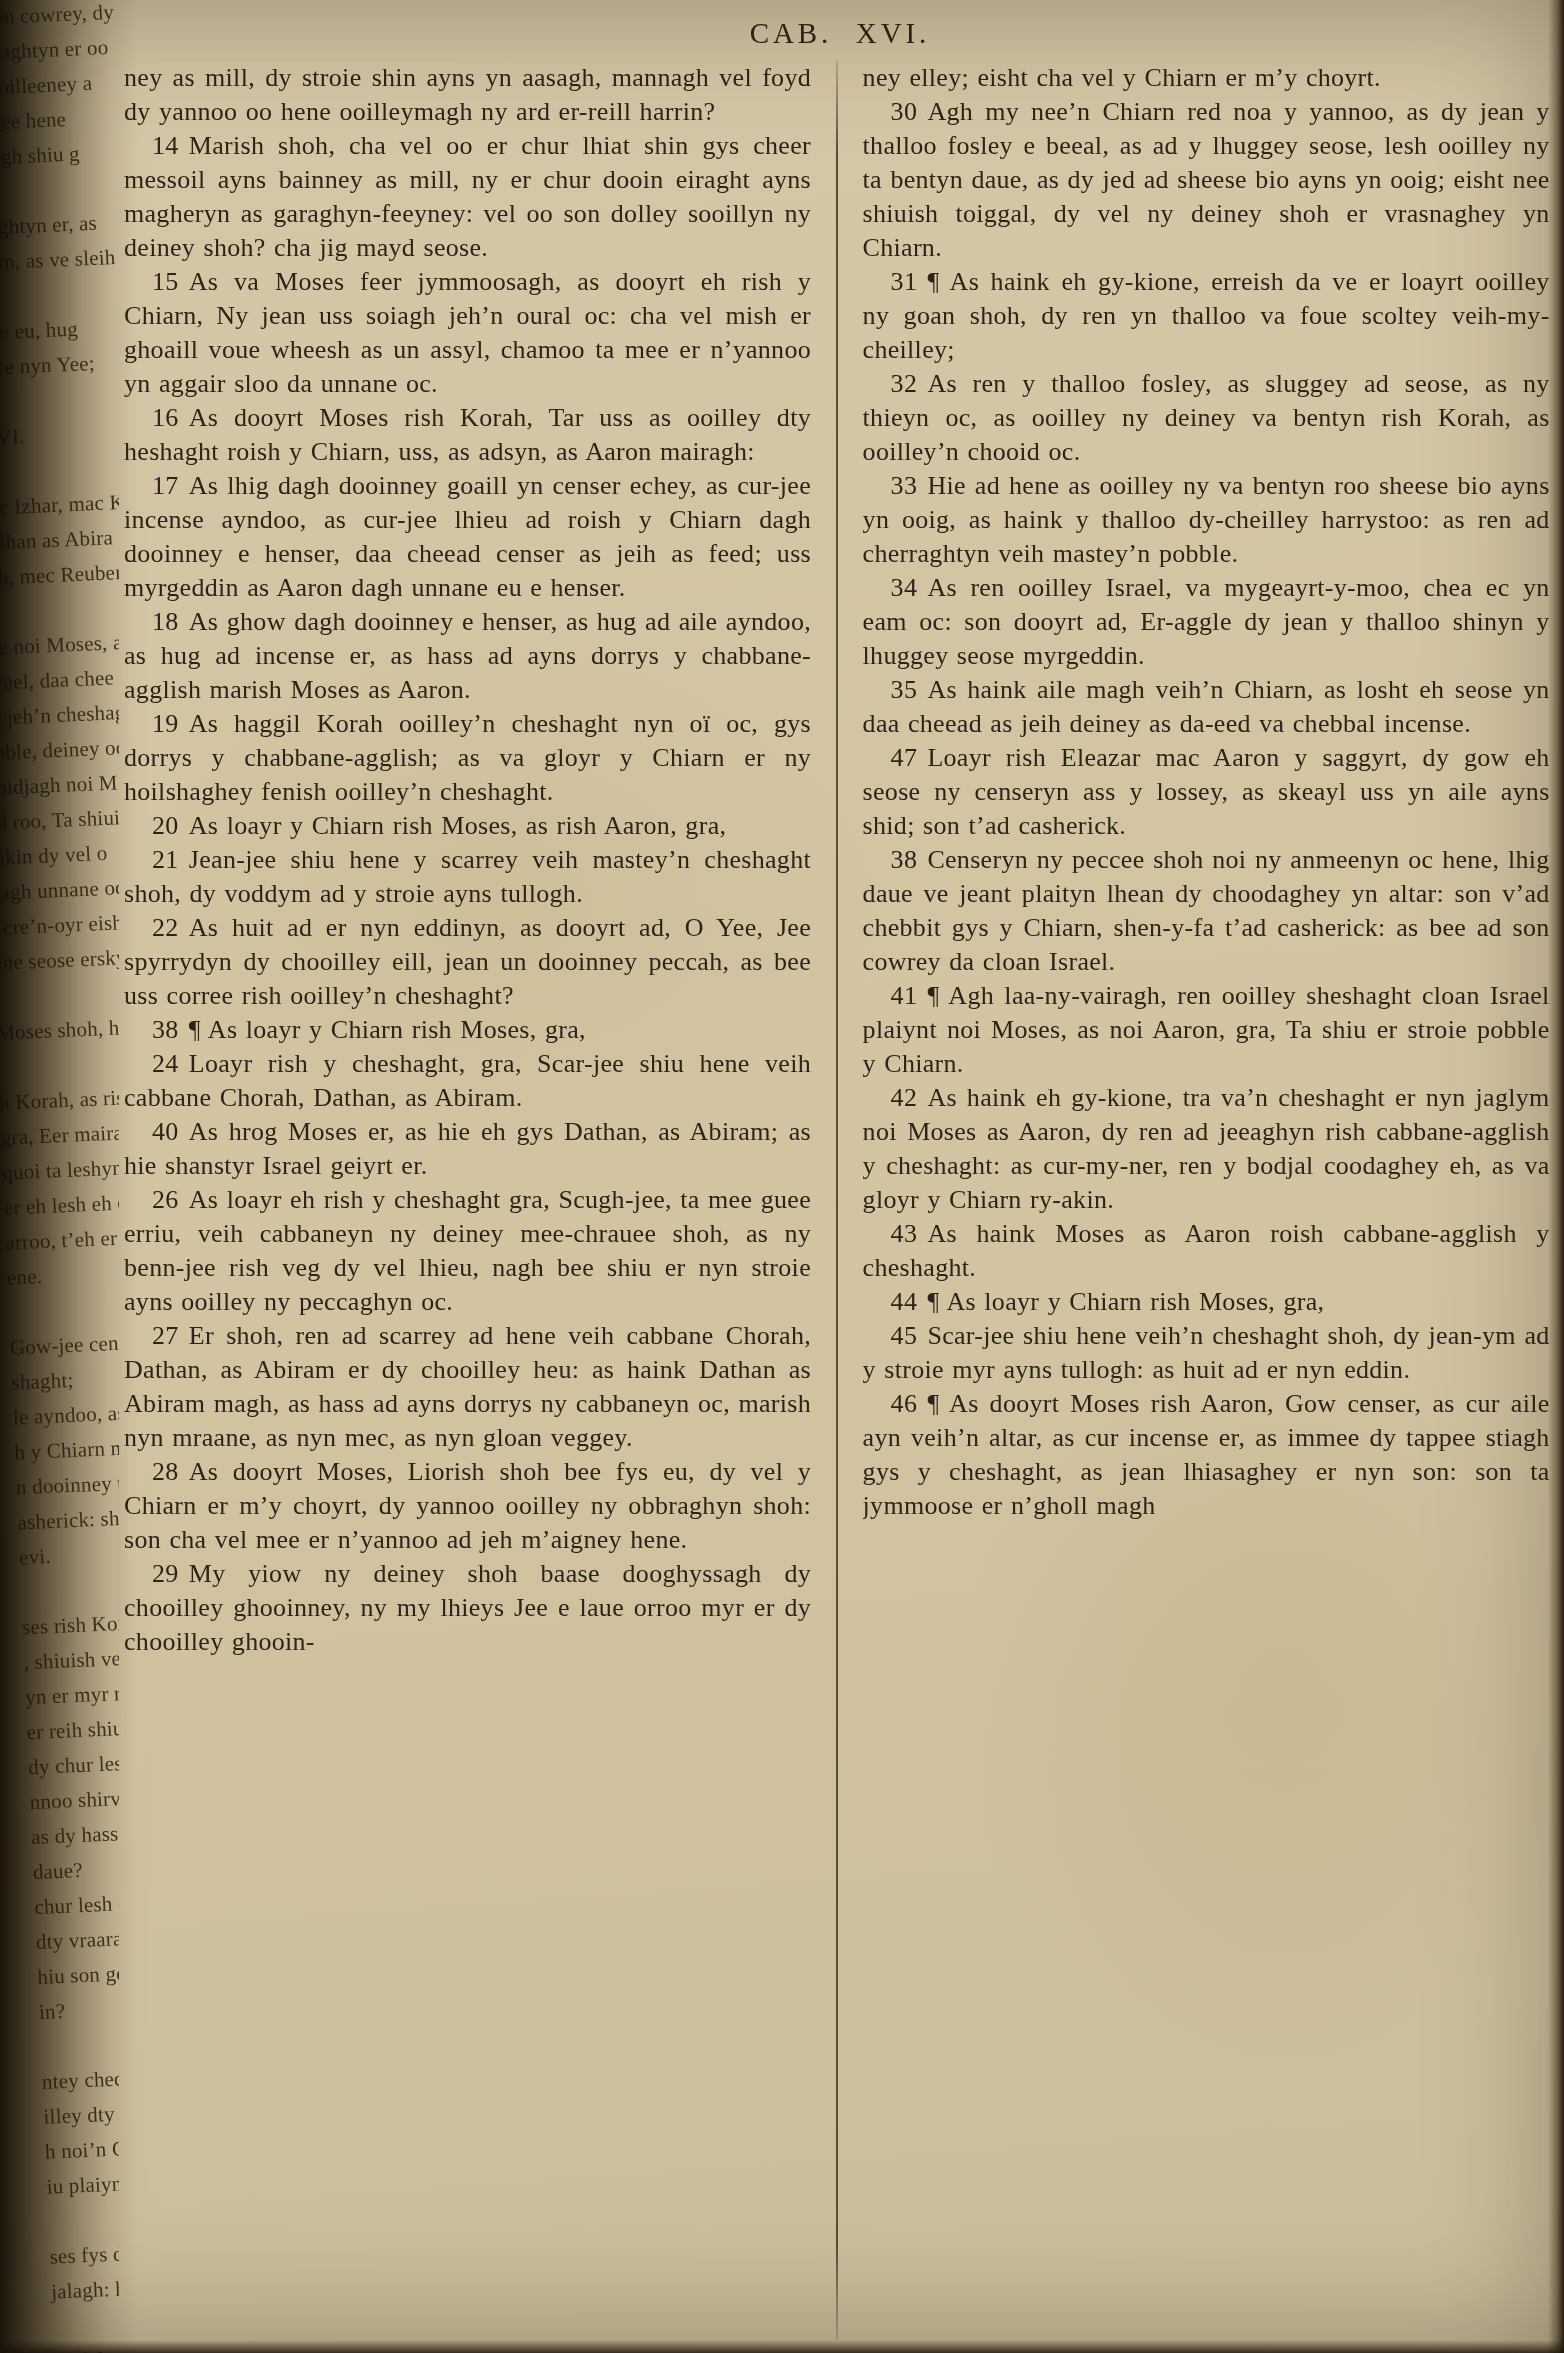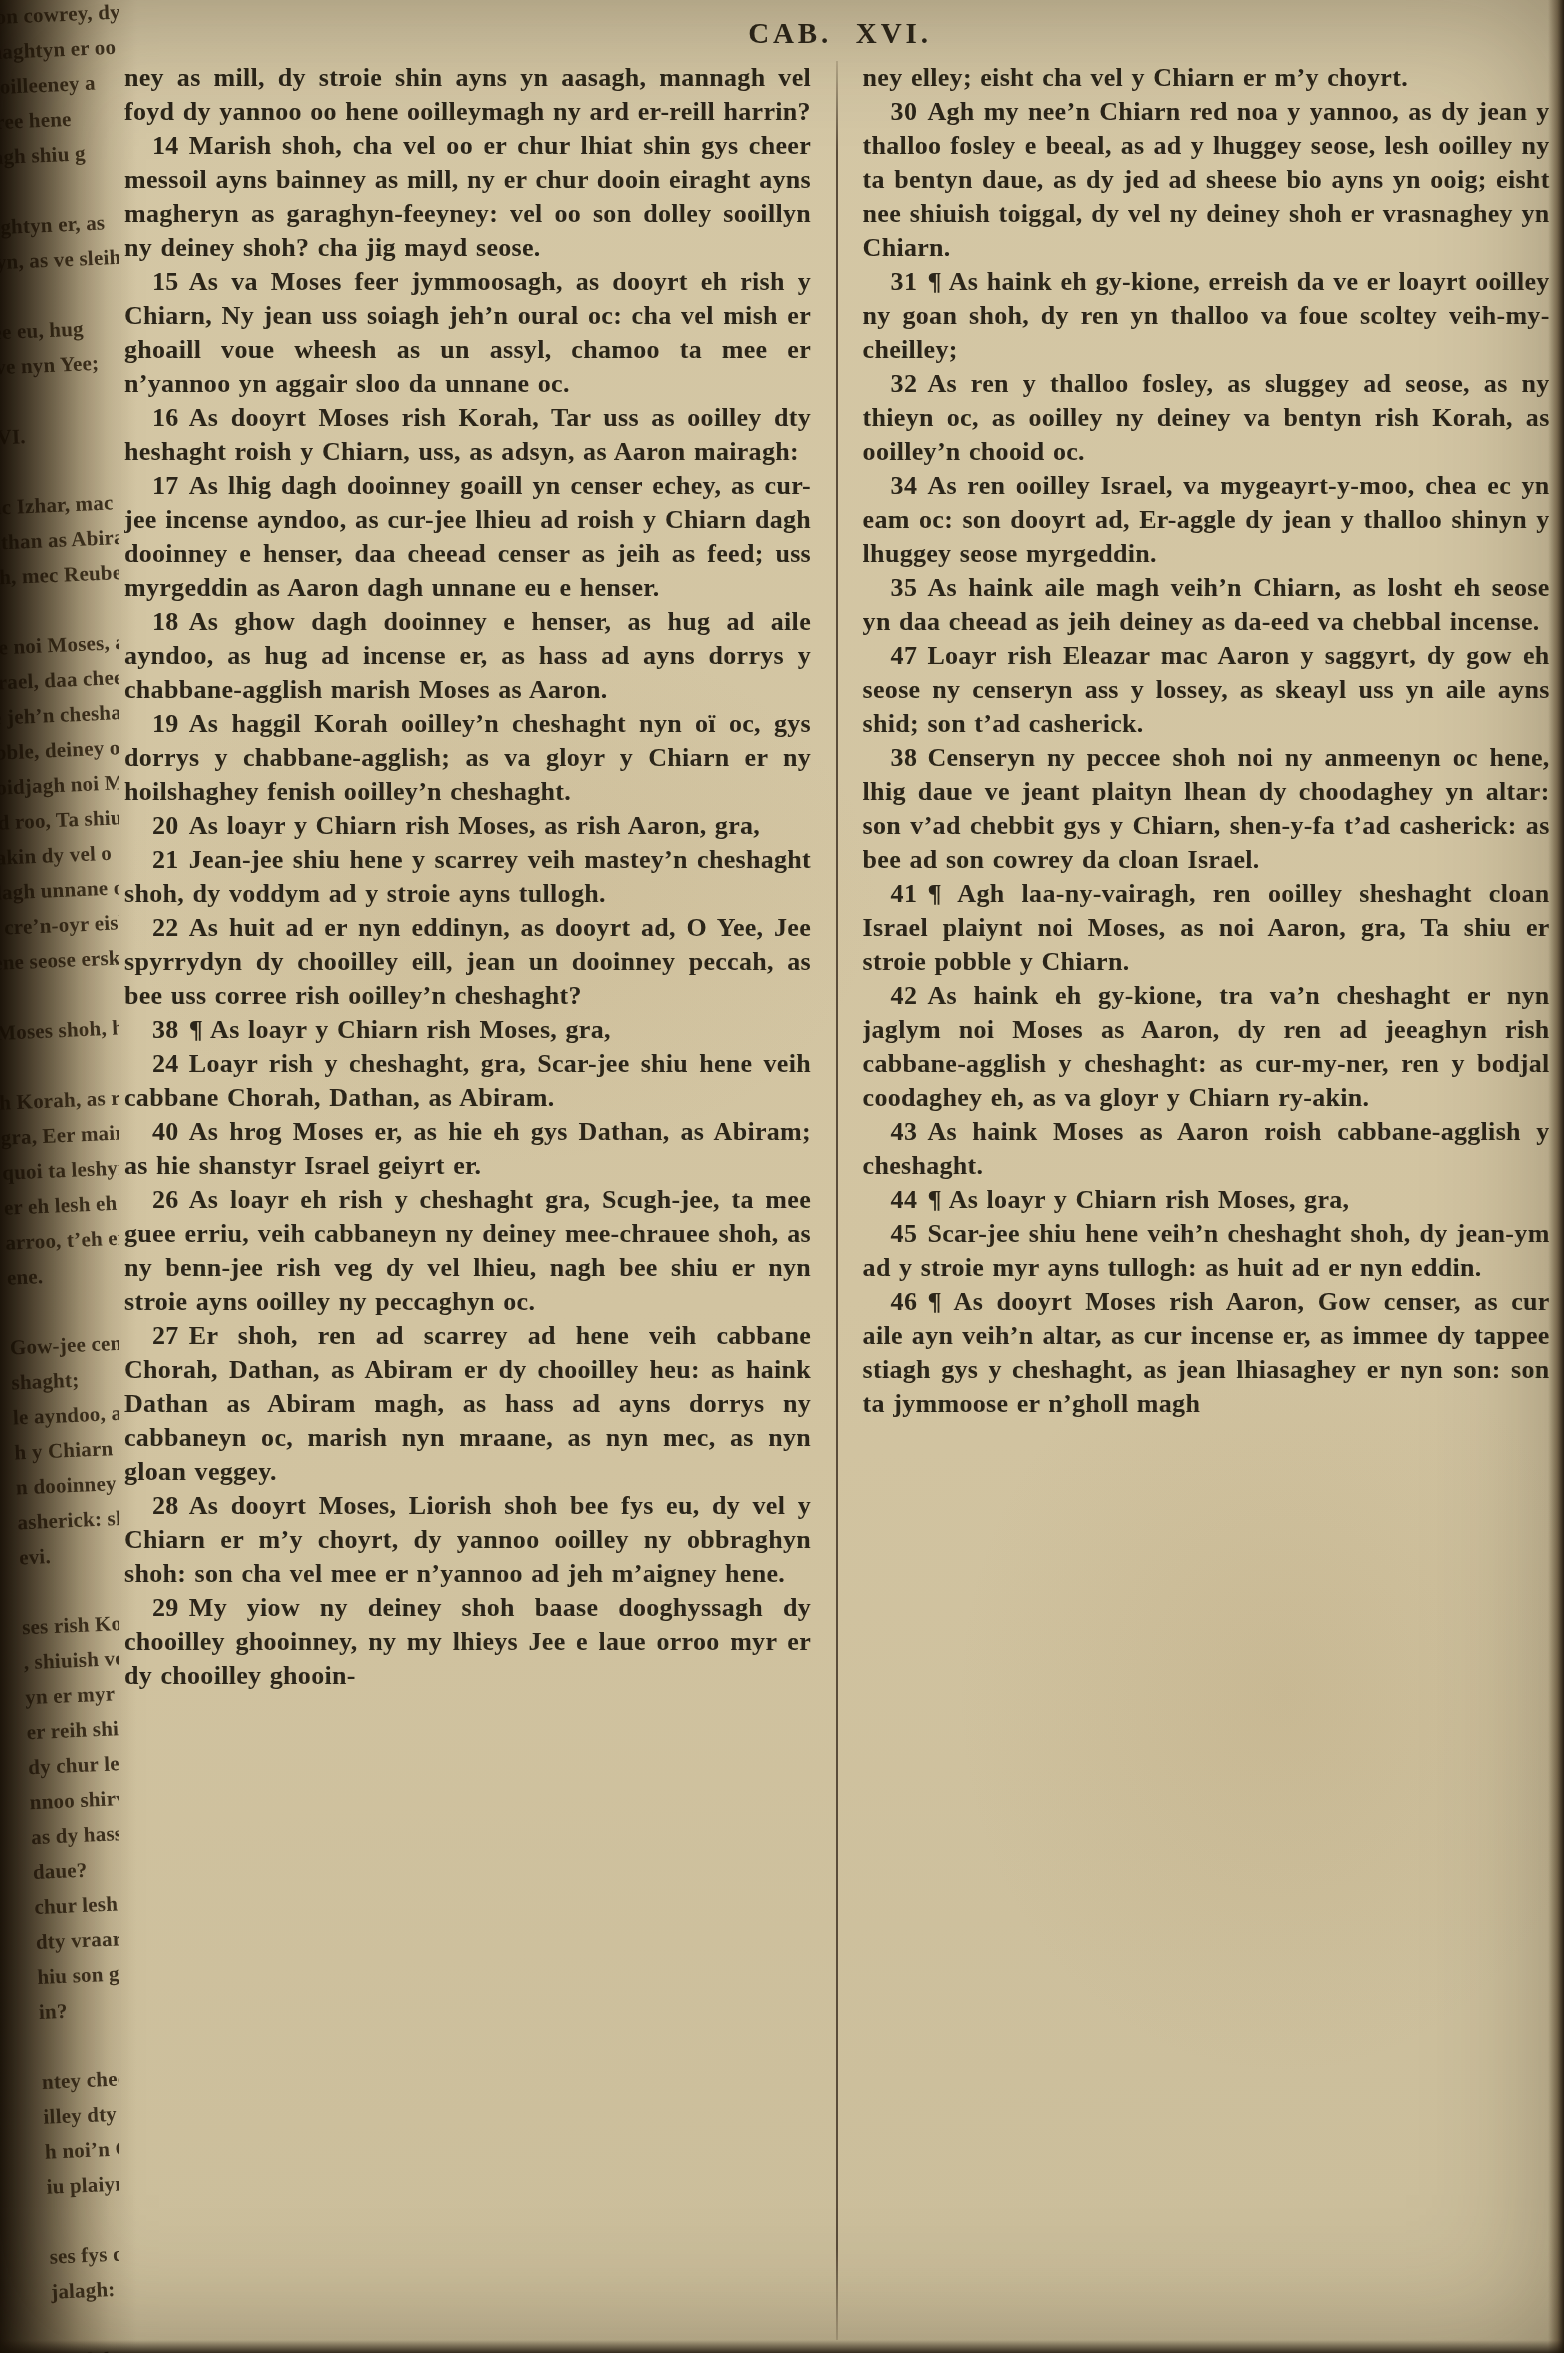--- a/index.html
+++ b/index.html
@@ -7,21 +7,20 @@
     padding: 0;
     background: #120d08;
   }
   .scan {
     position: relative;
     width: 1565px;
     height: 2354px;
     overflow: hidden;
     background: #120d08;
     font-family: "Liberation Serif", "DejaVu Serif", serif;
-    font-weight: bold;
   }
   .page {
     position: absolute;
     inset: 0;
     background:
       radial-gradient(ellipse 548px 391px at 32% 38%, rgba(165,135,85,0.10), transparent 70%),
       radial-gradient(ellipse 469px 548px at 82% 72%, rgba(150,120,70,0.12), transparent 70%),
       linear-gradient(176deg, var(--paper, #d4c7a5) 0%, #d2c4a1 55%, #cabd9a 100%);
     color: var(--ink, #2b2519);
   }
@@ -173,20 +172,21 @@
       <div class="column">
         <p class="lead">ney elley; eisht cha vel y Chiarn er m’y choyrt.</p>
         <div>
 
             <p class="verse"><span class="vnum">30</span><span>Agh my nee’n Chiarn red noa y yannoo, as dy jean y thalloo fosley e beeal, as ad y lhuggey seose, lesh ooilley ny ta bentyn daue, as dy jed ad sheese bio ayns yn ooig; eisht nee shiuish toiggal, dy vel ny deiney shoh er vrasnaghey yn Chiarn.</span></p>
 
             <p class="verse"><span class="vnum">31</span><span>¶ As haink eh gy-kione, erreish da ve er loayrt ooilley ny goan shoh, dy ren yn thalloo va foue scoltey veih-my-cheilley;</span></p>
 
             <p class="verse"><span class="vnum">32</span><span>As ren y thalloo fosley, as sluggey ad seose, as ny thieyn oc, as ooilley ny deiney va bentyn rish Korah, as ooilley’n chooid oc.</span></p>
 
+            <p class="verse"><span class="vnum">33</span><span>Hie ad hene as ooilley ny va bentyn roo sheese bio ayns yn ooig, as haink y thalloo dy-cheilley harrystoo: as ren ad cherraghtyn veih mastey’n pobble.</span></p>
 
             <p class="verse"><span class="vnum">34</span><span>As ren ooilley Israel, va mygeayrt-y-moo, chea ec yn eam oc: son dooyrt ad, Er-aggle dy jean y thalloo shinyn y lhuggey seose myrgeddin.</span></p>
 
             <p class="verse"><span class="vnum">35</span><span>As haink aile magh veih’n Chiarn, as losht eh seose yn daa cheead as jeih deiney as da-eed va chebbal incense.</span></p>
 
 
             <p class="verse"><span class="vnum">47</span><span>Loayr rish Eleazar mac Aaron y saggyrt, dy gow eh seose ny censeryn ass y lossey, as skeayl uss yn aile ayns shid; son t’ad casherick.</span></p>
 
             <p class="verse"><span class="vnum">38</span><span>Censeryn ny peccee shoh noi ny anmeenyn oc hene, lhig daue ve jeant plaityn lhean dy choodaghey yn altar: son v’ad chebbit gys y Chiarn, shen-y-fa t’ad casherick: as bee ad son cowrey da cloan Israel.</span></p>
 

